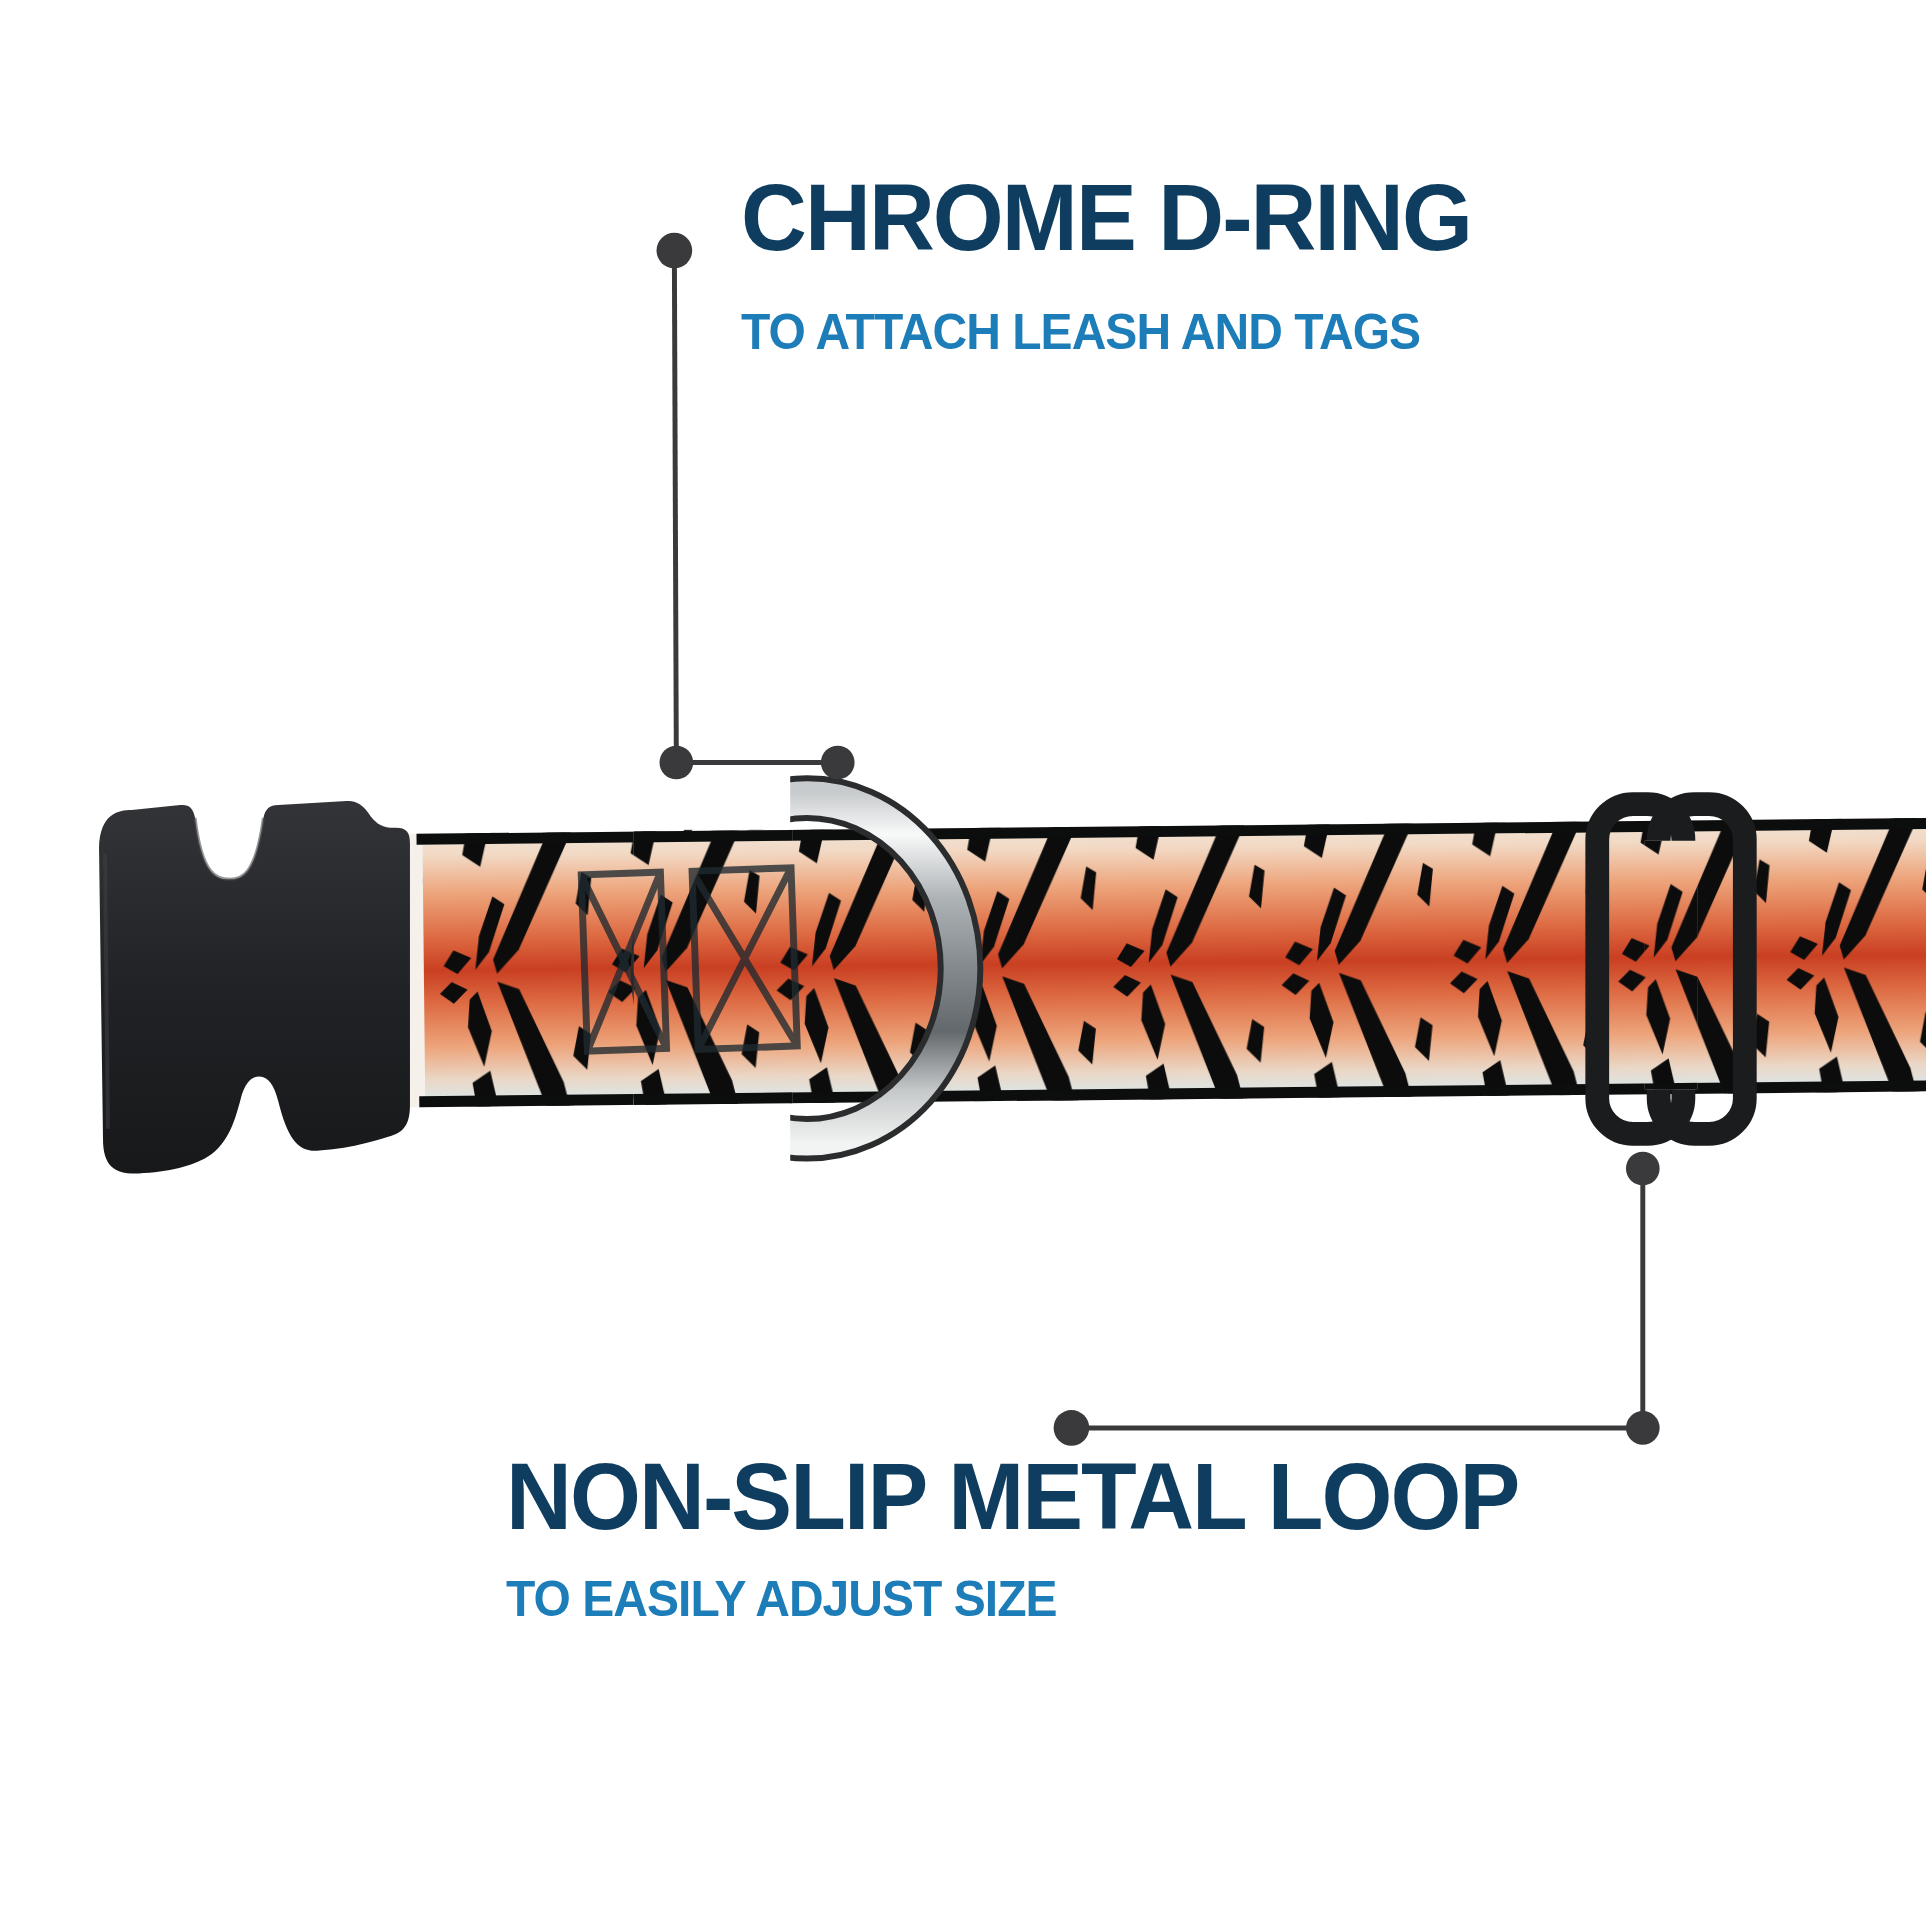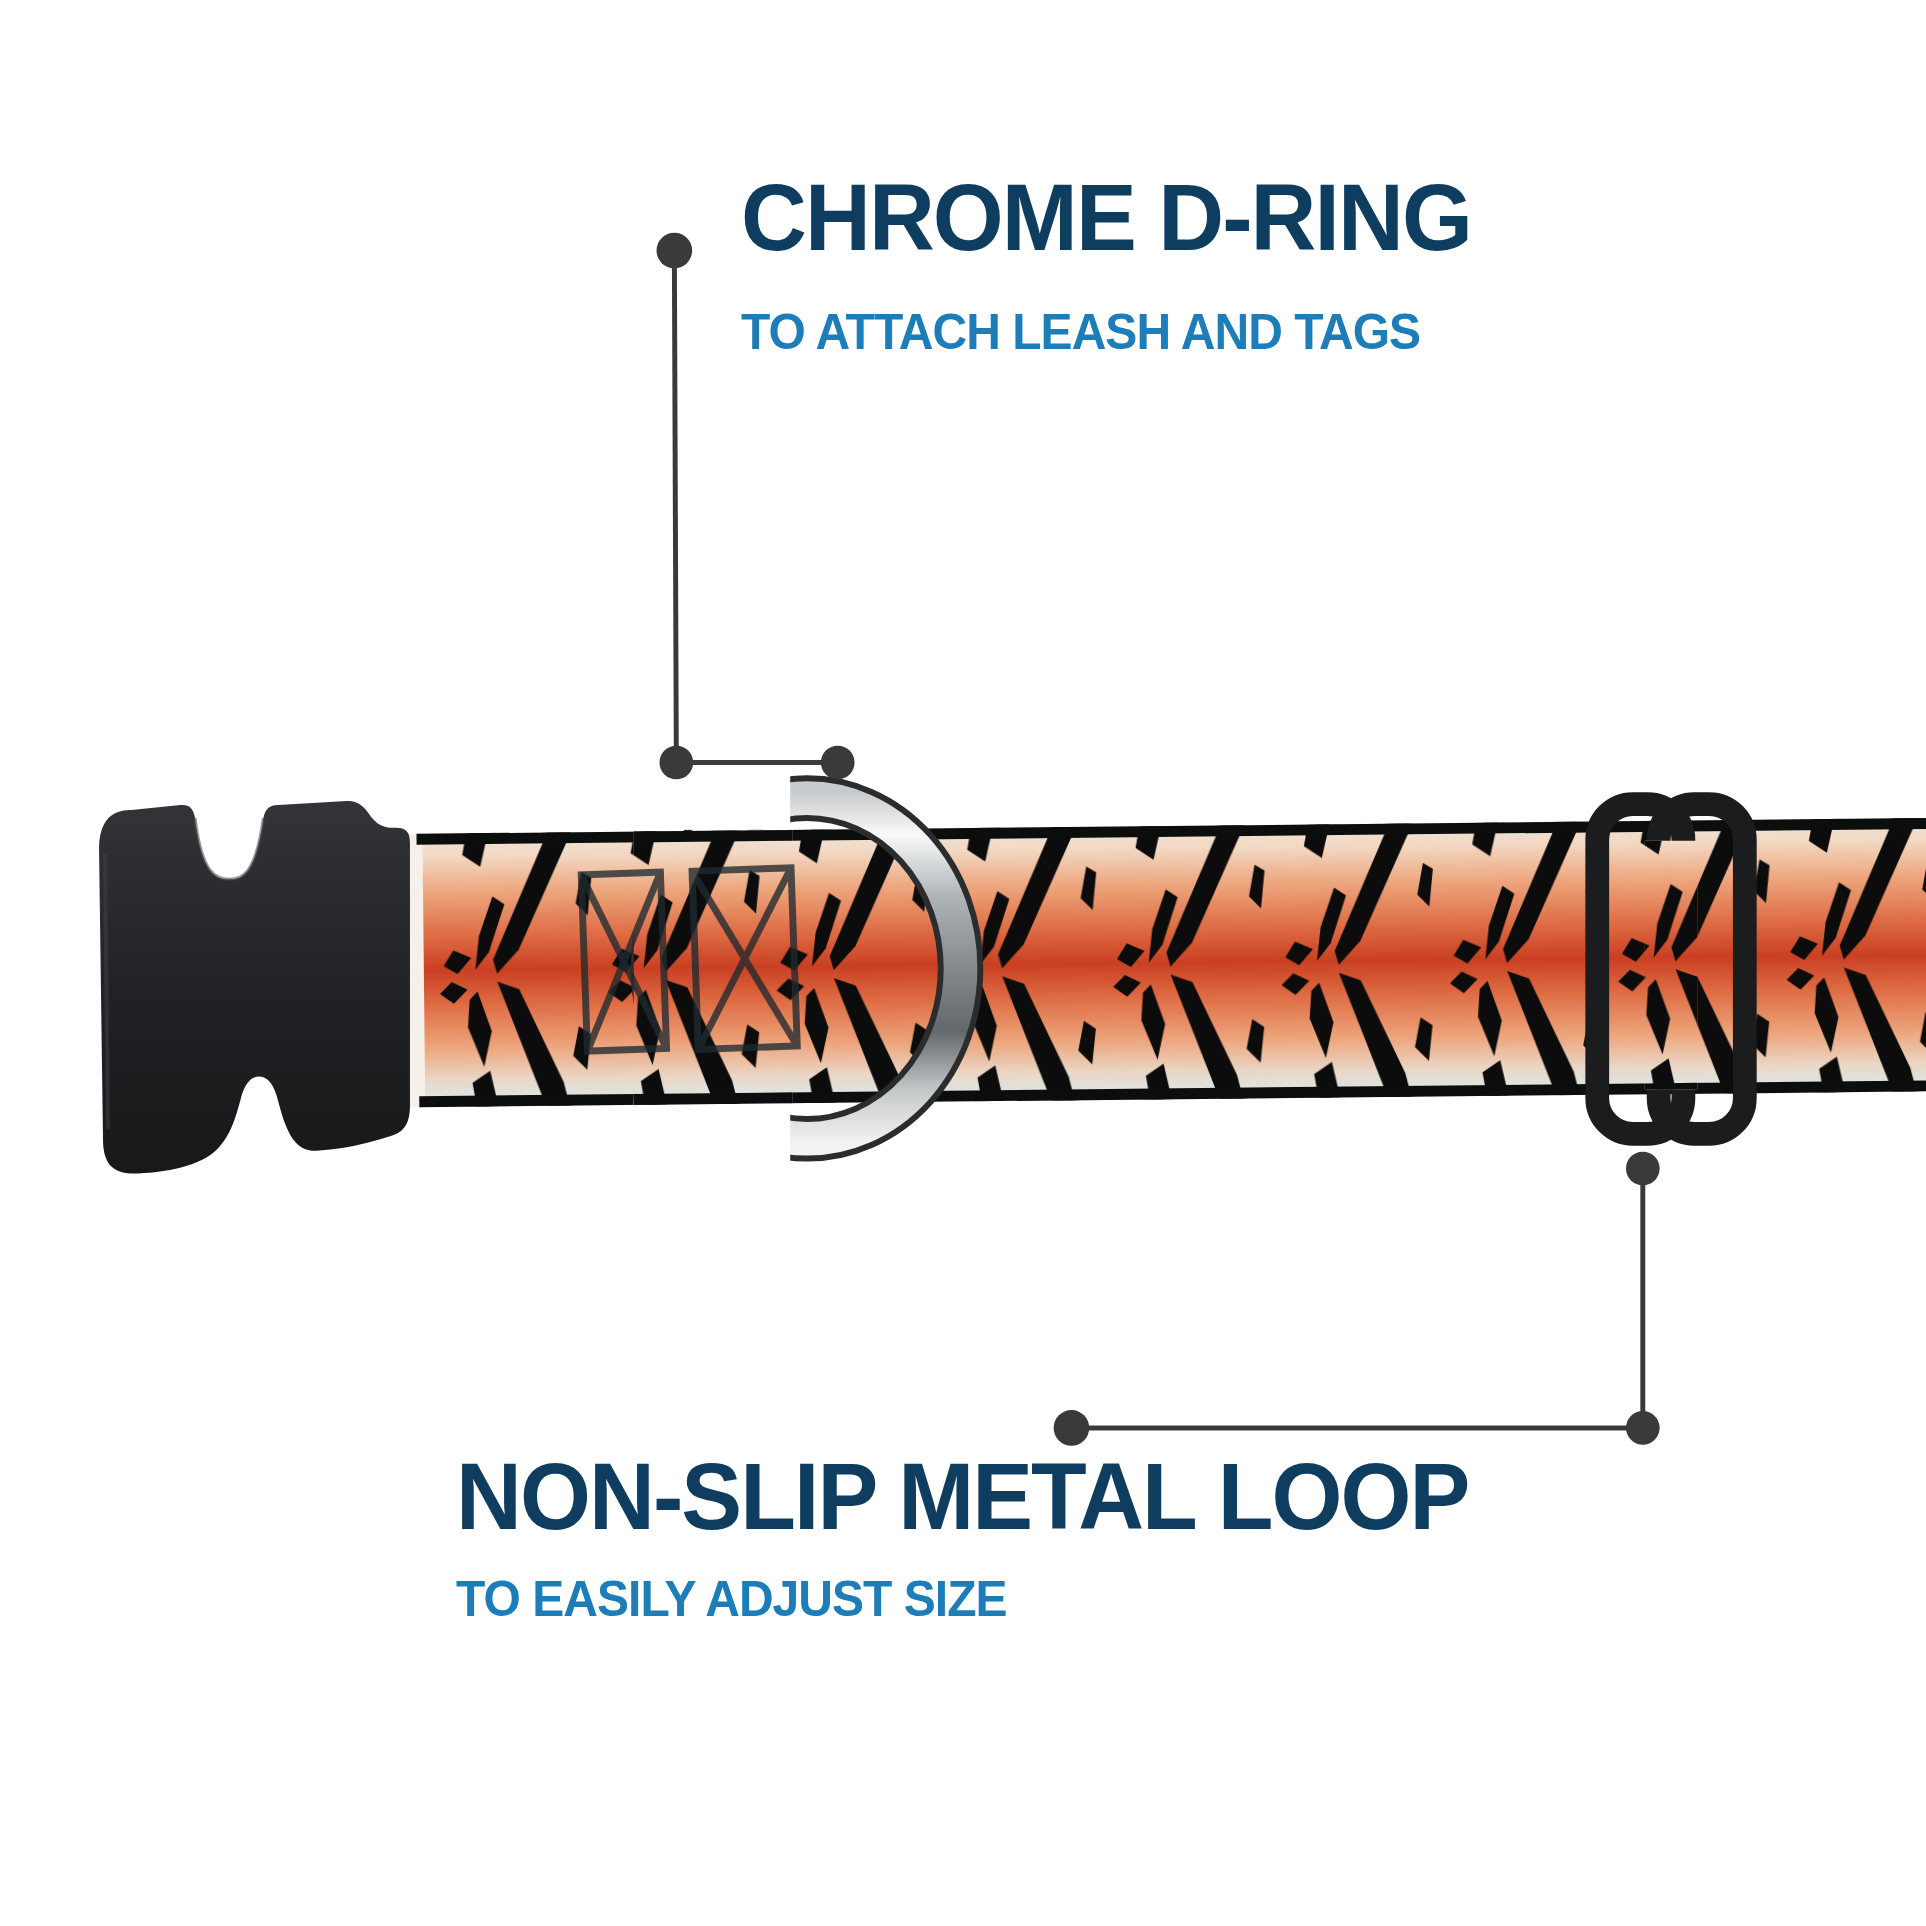--- a/index.html
+++ b/index.html
@@ -26,21 +26,21 @@
     font-weight:bold;
     font-size:50px;
     line-height:1;
     letter-spacing:-1px;
     color:#1d7db8;
     transform:scaleX(0.96);
     transform-origin:left top;
   }
   .label-top{left:741px;top:170px;}
   .label-top .subtitle{margin-top:42px;}
-  .label-bottom{left:456px;top:1449px;}
+  .label-bottom{left:506px;top:1449px;}
   .label-bottom .subtitle{margin-top:30px;}
 </style>
 </head>
 <body>
 
 <div class="canvas">
 
   <svg class="scene-svg" viewBox="0 0 1946 1946">
     <defs>
       <linearGradient id="webGrad" x1="0" y1="836" x2="0" y2="1112" gradientUnits="userSpaceOnUse">

